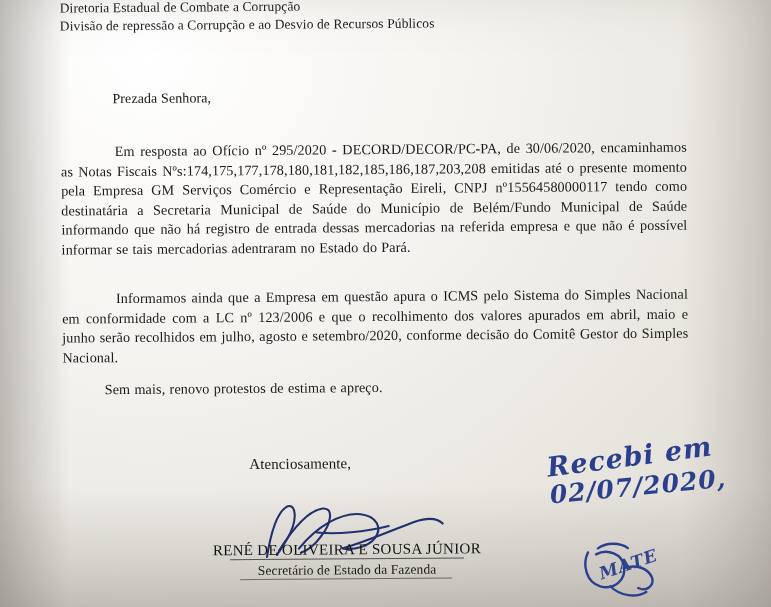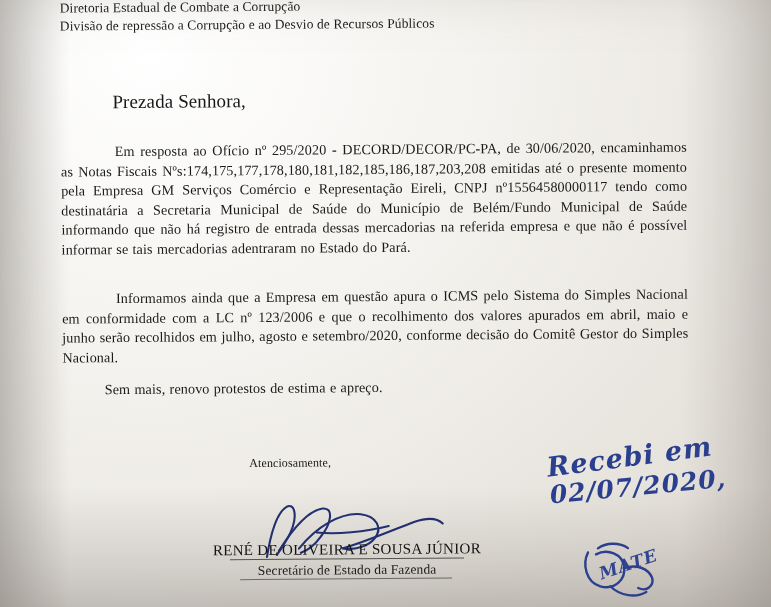--- a/index.html
+++ b/index.html
@@ -60,34 +60,34 @@
     letter-spacing: 0.1px;
   }
   
   .hdr {
     font-size: 13.5px;
     color: #1d1d1d;
   }
   .hdr1 { left: 62px; top: -2px; }
   .hdr2 { left: 62px; top: 16px; }
 
-  .greet { left: 114px; top: 89px; font-size: 19px; }
+  .greet { left: 114px; top: 89px; font-size: 14px; }
 
   .para {
     font-size: 14.2px;
     line-height: 19.6px;
     text-align: justify;
     color: #1a1a1a;
     word-spacing: 0.6px;
   }
   .p1 { left: 62px; top: 140px; width: 626px; text-indent: 54px; }
   .p2 { left: 62px; top: 287px; width: 626px; text-indent: 54px; }
   .p3 { left: 104px; top: 378px; width: 580px; font-size: 14.2px; }
 
-  .closing { left: 248px; top: 455px; font-size: 12px; }
+  .closing { left: 248px; top: 455px; font-size: 15px; }
 
   .signame {
     left: 0; top: 541px; width: 690px;
     text-align: center;
     font-size: 15px;
     letter-spacing: 0.3px;
     color: #141414;
   }
   .sigrole {
     left: 0; top: 562px; width: 690px;

